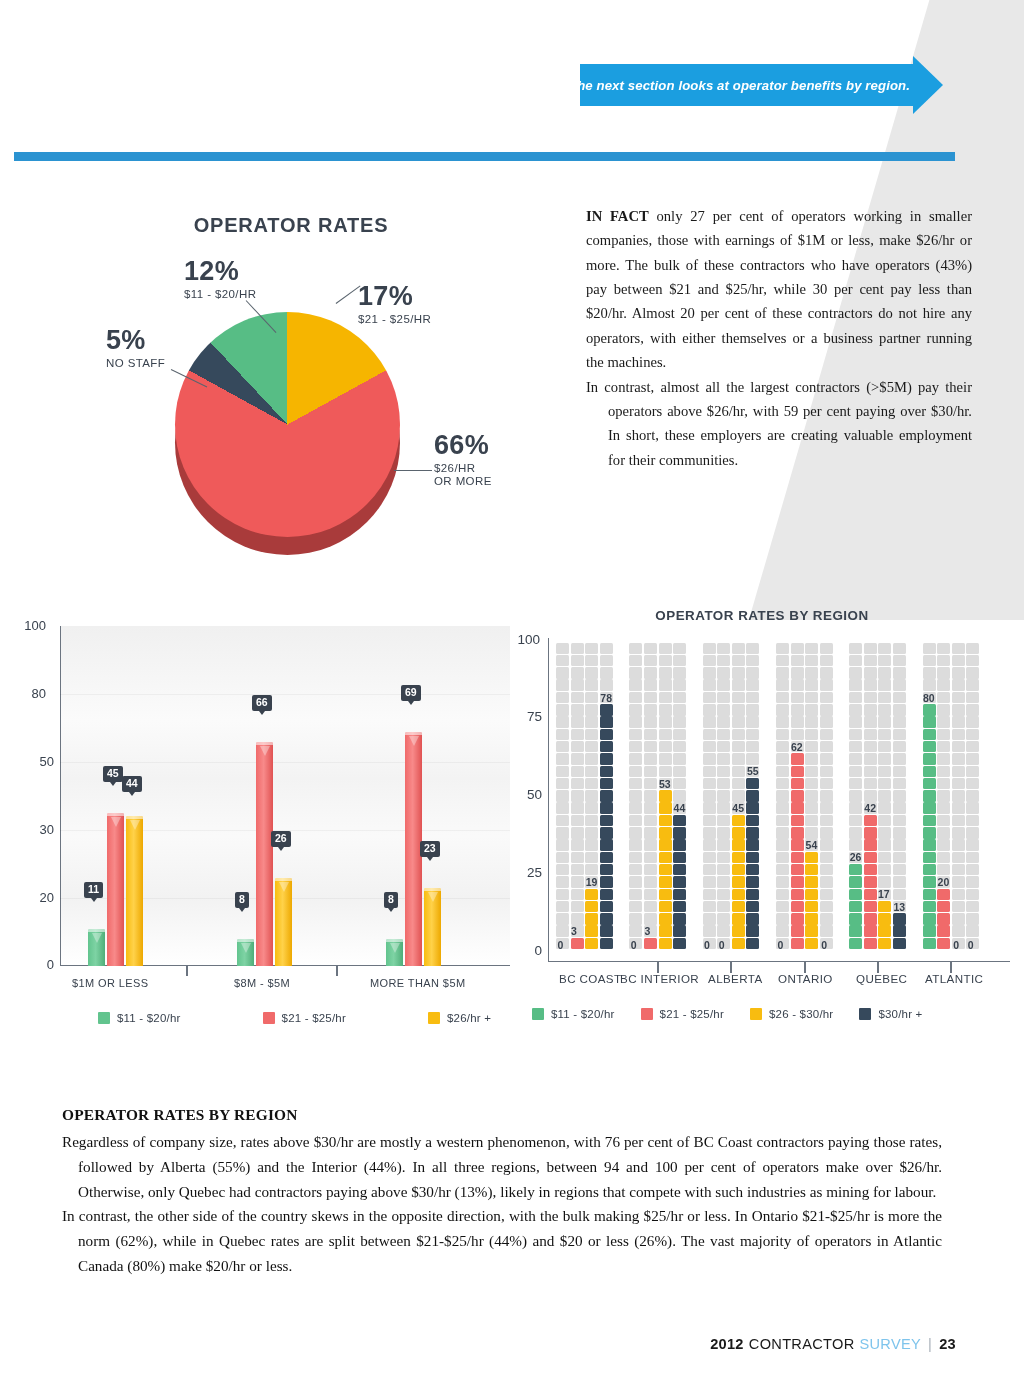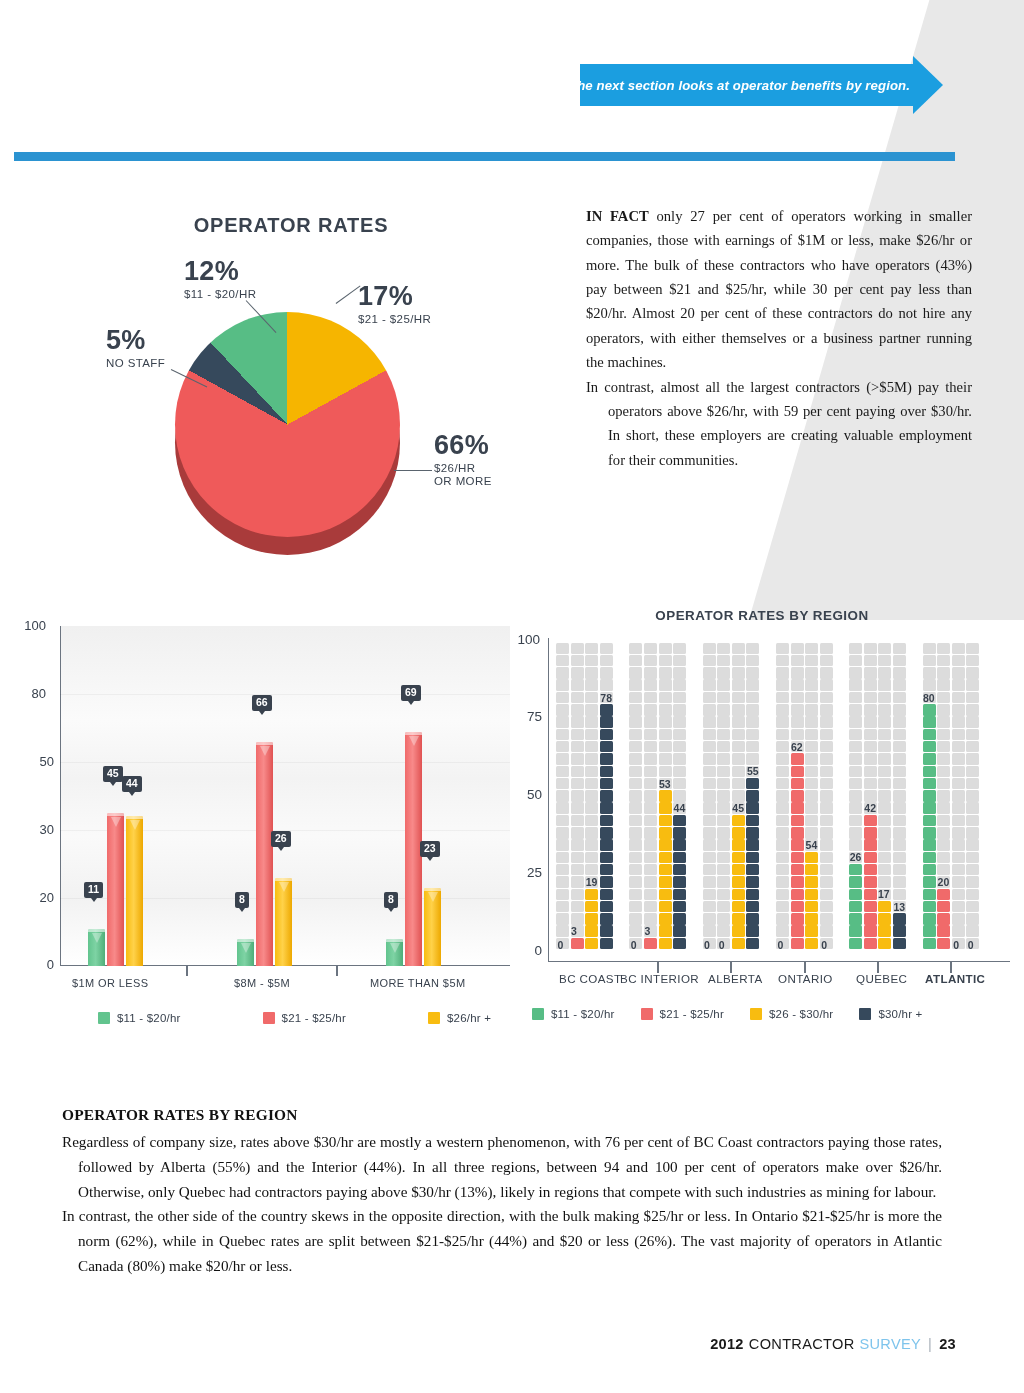--- a/index.html
+++ b/index.html
@@ -901,21 +901,21 @@
   <div class="rgn-tick" style="left:218px;top:358px;"></div>
   <div class="rgn-tick" style="left:292px;top:358px;"></div>
   <div class="rgn-tick" style="left:365px;top:358px;"></div>
   <div class="rgn-tick" style="left:438px;top:358px;"></div>
 
   <div class="rgn-xl" style="left:47px;top:368px;">BC COAST</div>
   <div class="rgn-xl" style="left:108px;top:368px;">BC INTERIOR</div>
   <div class="rgn-xl" style="left:196px;top:368px;">ALBERTA</div>
   <div class="rgn-xl" style="left:266px;top:368px;">ONTARIO</div>
   <div class="rgn-xl" style="left:344px;top:368px;">QUEBEC</div>
-  <div class="rgn-xl" style="left:413px;top:368px;font-weight:bold;">ATLANTIC</div>
+  <div class="rgn-xl" style="left:413px;top:368px;">ATLANTIC</div>
 
   <div class="legend" style="left:20px;top:404px;">
     <div class="item">
       <div class="sw" style="background:#57bd85;"></div>
       <div class="tx">$11 - $20/hr</div>
     </div>
     <div class="item">
       <div class="sw" style="background:#f06a6a;"></div>
       <div class="tx">$21 - $25/hr</div>
     </div>

